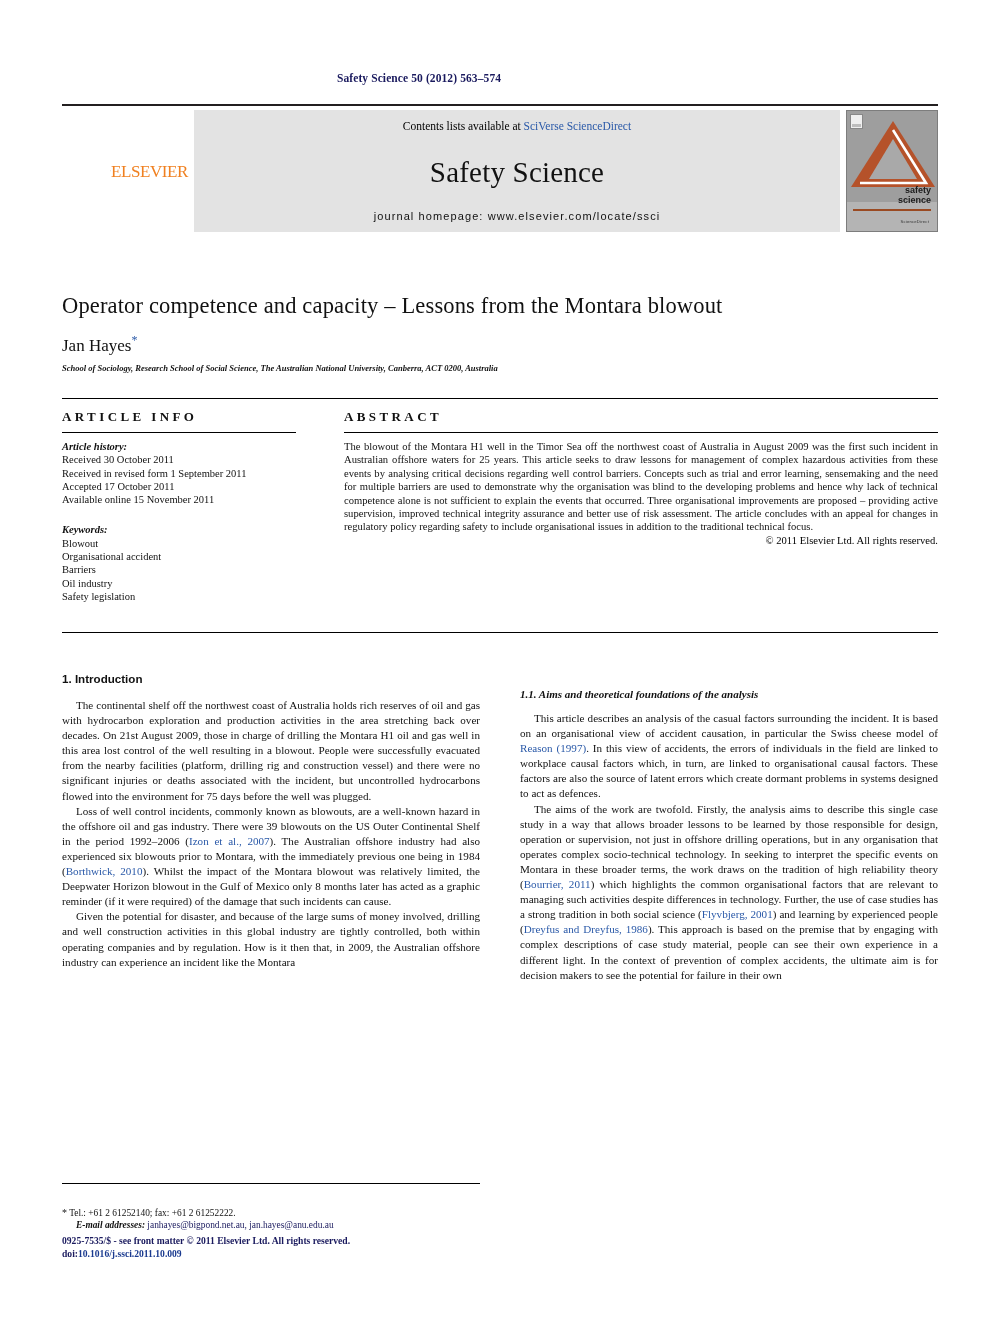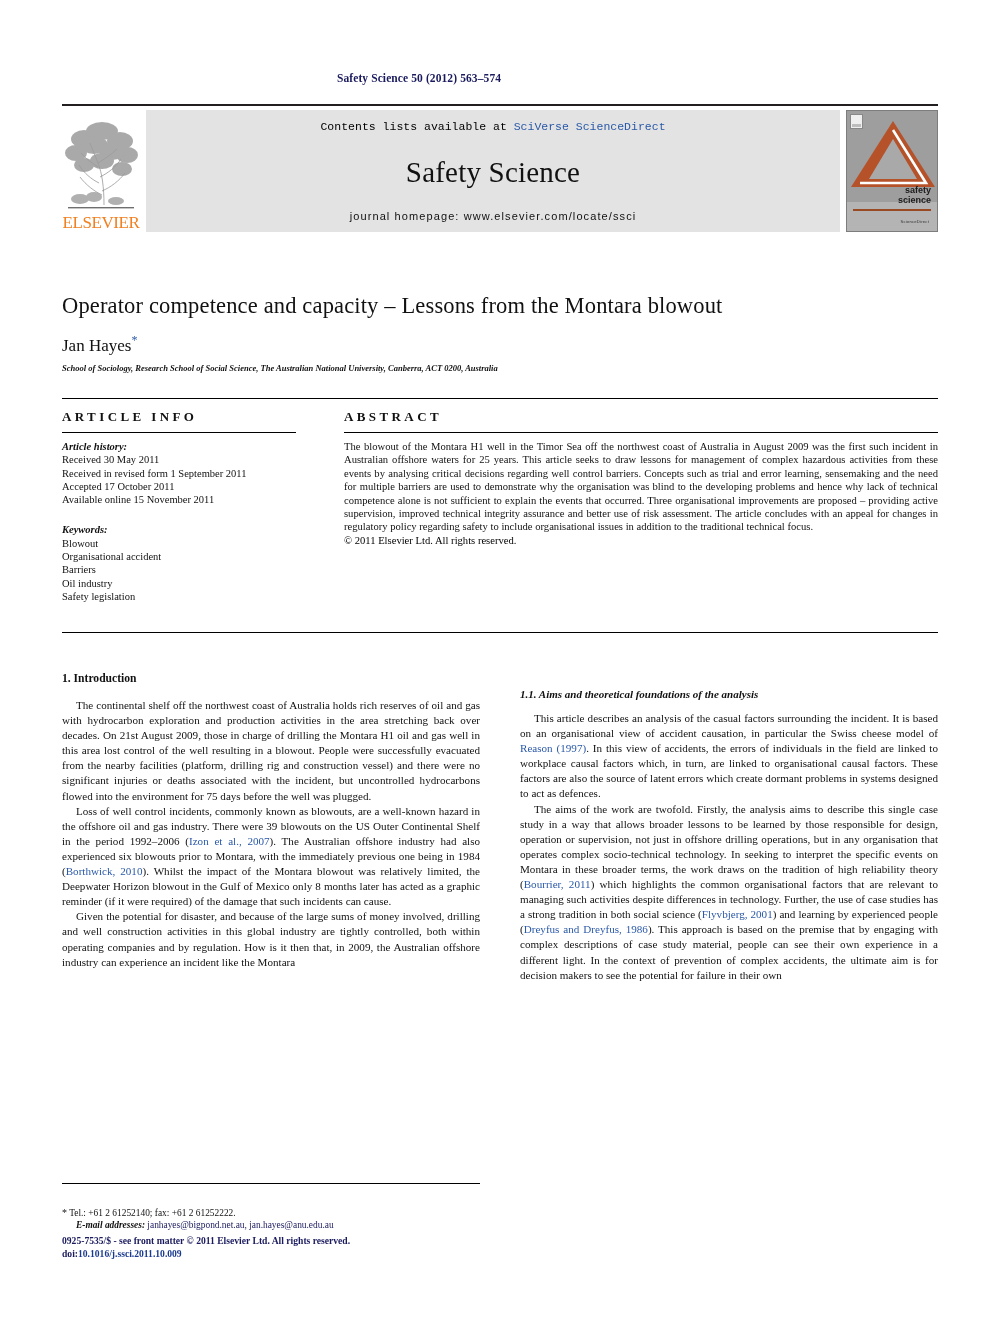--- a/index.html
+++ b/index.html
@@ -35,23 +35,24 @@
     border-top: 2.5px solid #231f20;
     padding-top: 4px;
   }
   .banner {
     display: flex;
     align-items: stretch;
     height: 122px;
   }
   .elsevier-logo {
     width: 78px; flex: 0 0 78px;
-    display: flex; flex-direction: column;
+    display: flex; flex-direction: row;
     align-items: center; justify-content: flex-end;
     padding-bottom: 1px;
+    margin-left: 48px;
   }
   .tree-svg { display:block; }
   .elsevier-word {
     font-family: "Liberation Serif", serif;
     font-size: 17px;
     color: #f08020;
     letter-spacing: -0.4px;
     line-height: 1;
     margin-top: 1px;
     white-space: nowrap;
@@ -59,21 +60,21 @@
   .banner-center {
     flex: 1 1 auto;
     background: #e3e3e3;
     margin: 0 6px 0 6px;
     display: flex; flex-direction: column;
     align-items: center; justify-content: space-between;
     padding: 10px 0 10px 0;
     position: relative;
   }
   .contents-line {
-    font-family: Liberation Mono, monospace;
+    font-family: Liberation Serif, serif;
     font-size: 11.5px;
     color: #000;
   }
   .contents-line a, .sd-link {
     color: #2a59a8;
     text-decoration: none;
   }
   .journal-name {
     font-family: "Liberation Serif", serif;
     font-size: 29px;
@@ -202,34 +203,34 @@
   .kw-block { margin-top: 17px; }
   .abs-text {
     font-family: "Liberation Serif", serif;
     font-size: 10.6px;
     line-height: 13.4px;
     text-align: justify;
     color: #111;
   }
   .abs-copy {
     margin-top: 1px;
-    text-align: left;
+    text-align: right;
     font-size: 10.6px;
   }
 
   
   .body-cols {
     position: absolute;
     top: 672px; left: 62px; width: 876px;
     display: flex;
   }
   .bcol { width: 418px; flex: 0 0 418px; }
   .bgap { width: 40px; flex: 0 0 40px; }
   .h1 {
-    font-family: Liberation Serif, serif;
+    font-family: Liberation Sans, sans-serif;
     font-weight: bold;
     font-size: 11.6px;
     margin: 0 0 13px 0;
     color:#111;
   }
   .h2 {
     font-family: "Liberation Serif", serif;
     font-weight: bold;
     font-style: italic;
     font-size: 11px;
@@ -358,21 +359,21 @@
   <div class="affil">School of Sociology, Research School of Social Science, The Australian National University, Canberra, ACT 0200, Australia</div>
 
   <div class="panel">
     <div class="panel-inner">
 
       <div class="col-info">
         <div class="sec-head">ARTICLE INFO</div>
         <div class="hr-thick"></div>
         <div class="info-lines">
           <div class="it-label">Article history:</div>
-          <div>Received 30 May 2011</div>
+          <div>Received 30 October 2011</div>
           <div>Received in revised form 1 September 2011</div>
           <div>Accepted 17 October 2011</div>
           <div>Available online 15 November 2011</div>
         </div>
         <div class="info-lines kw-block">
           <div class="it-label">Keywords:</div>
           <div>Blowout</div>
           <div>Organisational accident</div>
           <div>Barriers</div>
           <div>Oil industry</div>

